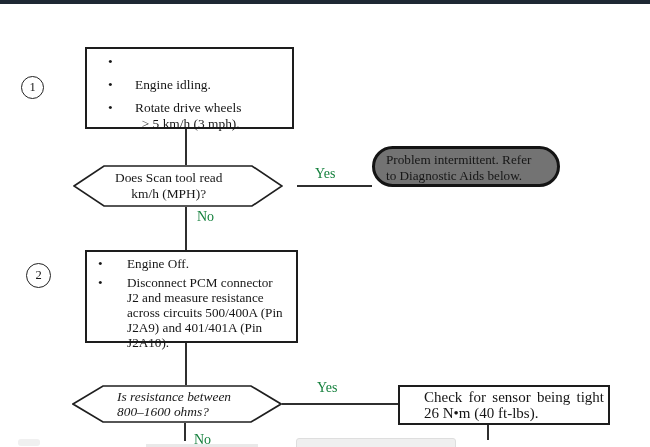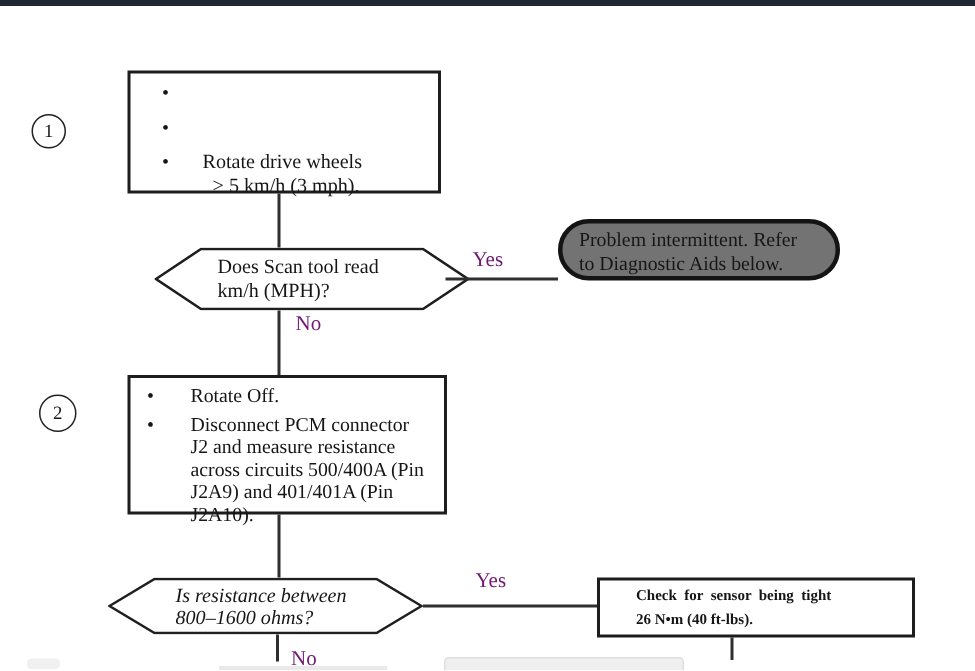--- a/index.html
+++ b/index.html
@@ -12,70 +12,71 @@
   .topbar { position:absolute; left:0; top:0; width:650px; height:4px; background:#1e2833; }
   .circle {
     position:absolute; border:1.6px solid #222; border-radius:50%;
     display:flex; align-items:center; justify-content:center;
     font-size:12.5px; background:#fff; box-sizing:border-box;
   }
   .box {
     position:absolute; border:2px solid #1d1d1d; background:#fff; box-sizing:border-box;
   }
   .vline, .hline { position:absolute; background:#2f2f2f; }
-  .lbl { position:absolute; font-size:14px; color:#701a75; }
+  .lbl { position:absolute; font-size:14px; color:#15803d; }
   .pre { white-space:pre-wrap; }
   .bi { display:flex; }
   .b1 { padding:5px 2px 0 0; font-size:13.4px; line-height:16px; }
   .b1 .bi { margin-bottom:7px; }
   .b1 .m { flex:none; width:48px; padding-left:21px; box-sizing:border-box; }
   .b2 { padding:4px 2px 0 0; font-size:13.2px; line-height:15px; }
   .b2 .bi { margin-bottom:4px; }
   .b2 .m { flex:none; width:40px; padding-left:11px; box-sizing:border-box; }
   .t { flex:1; }
   .hexwrap { position:absolute; }
   .hexwrap svg { position:absolute; left:0; top:0; }
   .hextext { position:absolute; font-size:13.4px; }
   .oval {
     position:absolute; left:372px; top:146px; width:188px; height:41px;
     border:3px solid #141414; border-radius:21px; box-sizing:border-box; background:#737373;
     font-size:13.2px; line-height:15.5px; padding:3px 4px 0 11px;
   }
-  .box3 { font-size:10px; line-height:15.5px; padding:3px 4px 16px 24px;font-weight:bold; }
+  .box3 { font-size:15px; line-height:15.5px; padding:3px 4px 16px 24px; }
   .box3 .l1 { word-spacing:2.5px; }
   .hint { position:absolute; }
 </style>
 </head>
 <body>
 
 <div id="stage">
 
   <div class="topbar"></div>
 
   <div class="circle" style="left:21px; top:76px; width:23px; height:23px;">
     <span>1</span>
   </div>
 
   <div class="box b1" style="left:85px; top:47px; width:209px; height:82px;">
     <div class="bi">
       <span class="m">•</span>
     </div>
     <div class="bi">
       <span class="m">•</span>
+      <span class="t pre">Engine idling.</span>
     </div>
     <div class="bi">
       <span class="m">•</span>
       <span class="t pre">Rotate drive wheels
   &gt; 5 km/h (3 mph).</span>
     </div>
   </div>
 
   <div class="vline" style="left:185px; top:129px; width:2px; height:36px;"></div>
 
-  <div class="hexwrap" style="left:103px; top:165px; width:210px; height:42px;">
+  <div class="hexwrap" style="left:73px; top:165px; width:210px; height:42px;text-align:center;">
     <svg width="210" height="42" viewBox="0 0 210 42">
       <polygon points="1,21 31,1 179,1 209,21 179,41 31,41" fill="#ffffff" stroke="#1f1f1f" stroke-width="1.7"></polygon>
     </svg>
     <div class="hextext pre" style="left:42px; top:5px; line-height:15.5px;">Does Scan tool read
 km/h (MPH)?</div>
   </div>
 
   <div class="lbl" style="left:315px; top:166px;">Yes</div>
   <div class="hline" style="left:297px; top:185px; width:75px; height:2px;"></div>
 
@@ -85,21 +86,21 @@
   <div class="lbl" style="left:197px; top:209px;">No</div>
   <div class="vline" style="left:185px; top:207px; width:2px; height:43px;"></div>
 
   <div class="circle" style="left:26px; top:263px; width:25px; height:25px;">
     <span>2</span>
   </div>
 
   <div class="box b2" style="left:85px; top:250px; width:213px; height:93px;">
     <div class="bi">
       <span class="m">•</span>
-      <span class="t pre">Rotate Off.</span>
+      <span class="t pre">Engine Off.</span>
     </div>
     <div class="bi">
       <span class="m">•</span>
       <span class="t pre">Disconnect PCM connector
 J2 and measure resistance
 across circuits 500/400A (Pin
 J2A9) and 401/401A (Pin
 J2A10).</span>
     </div>
   </div>

